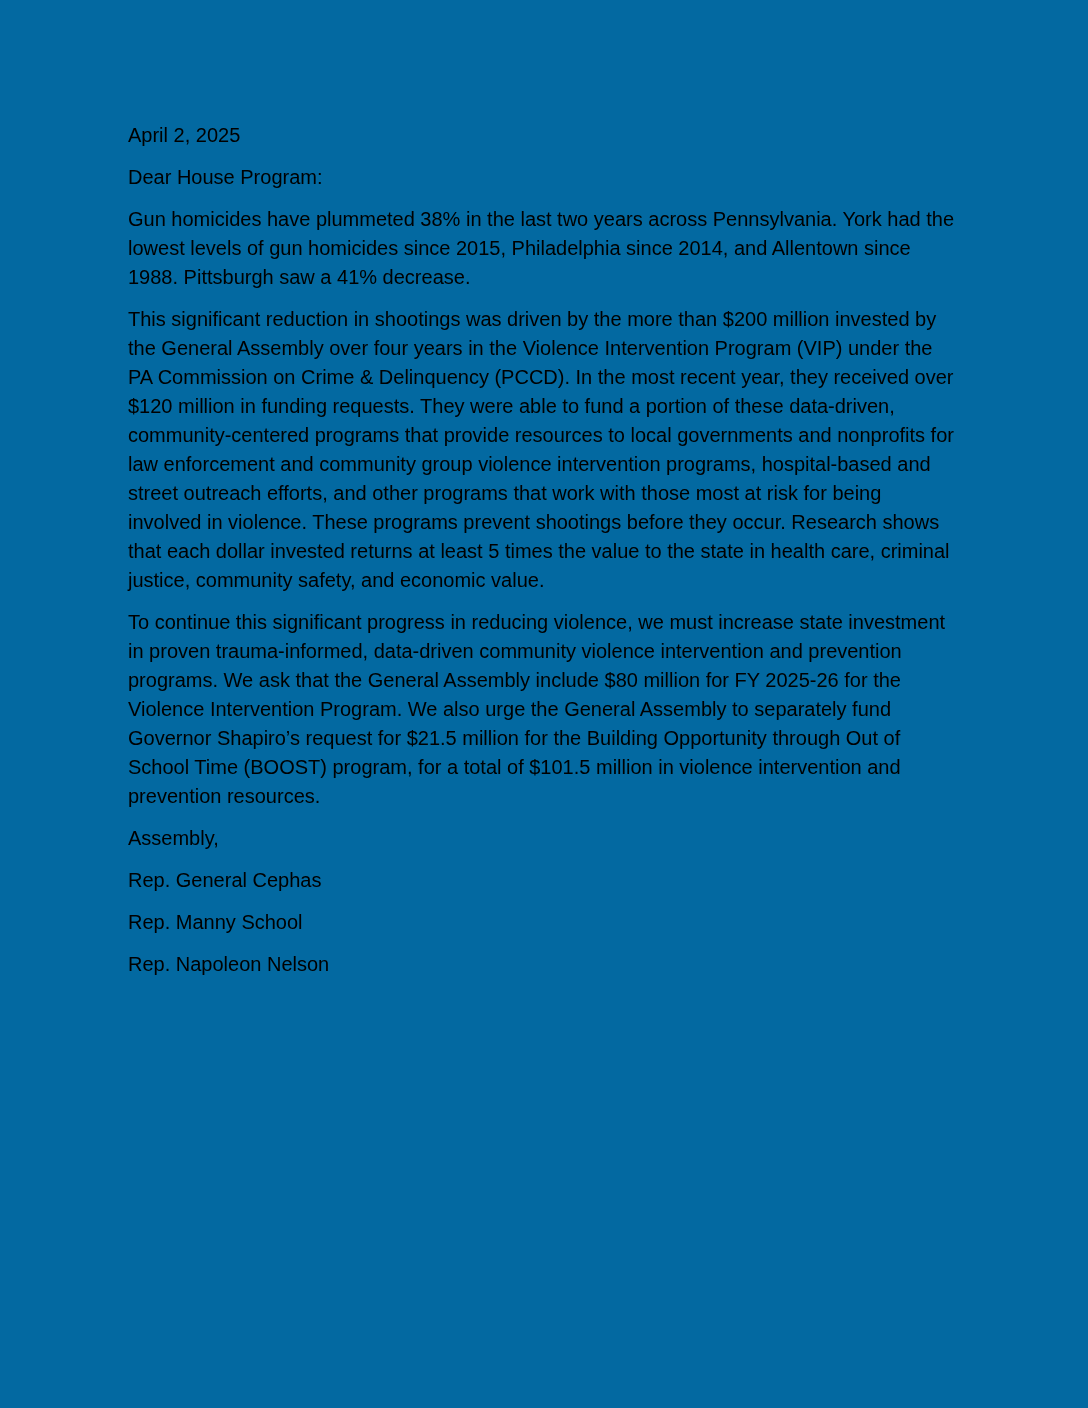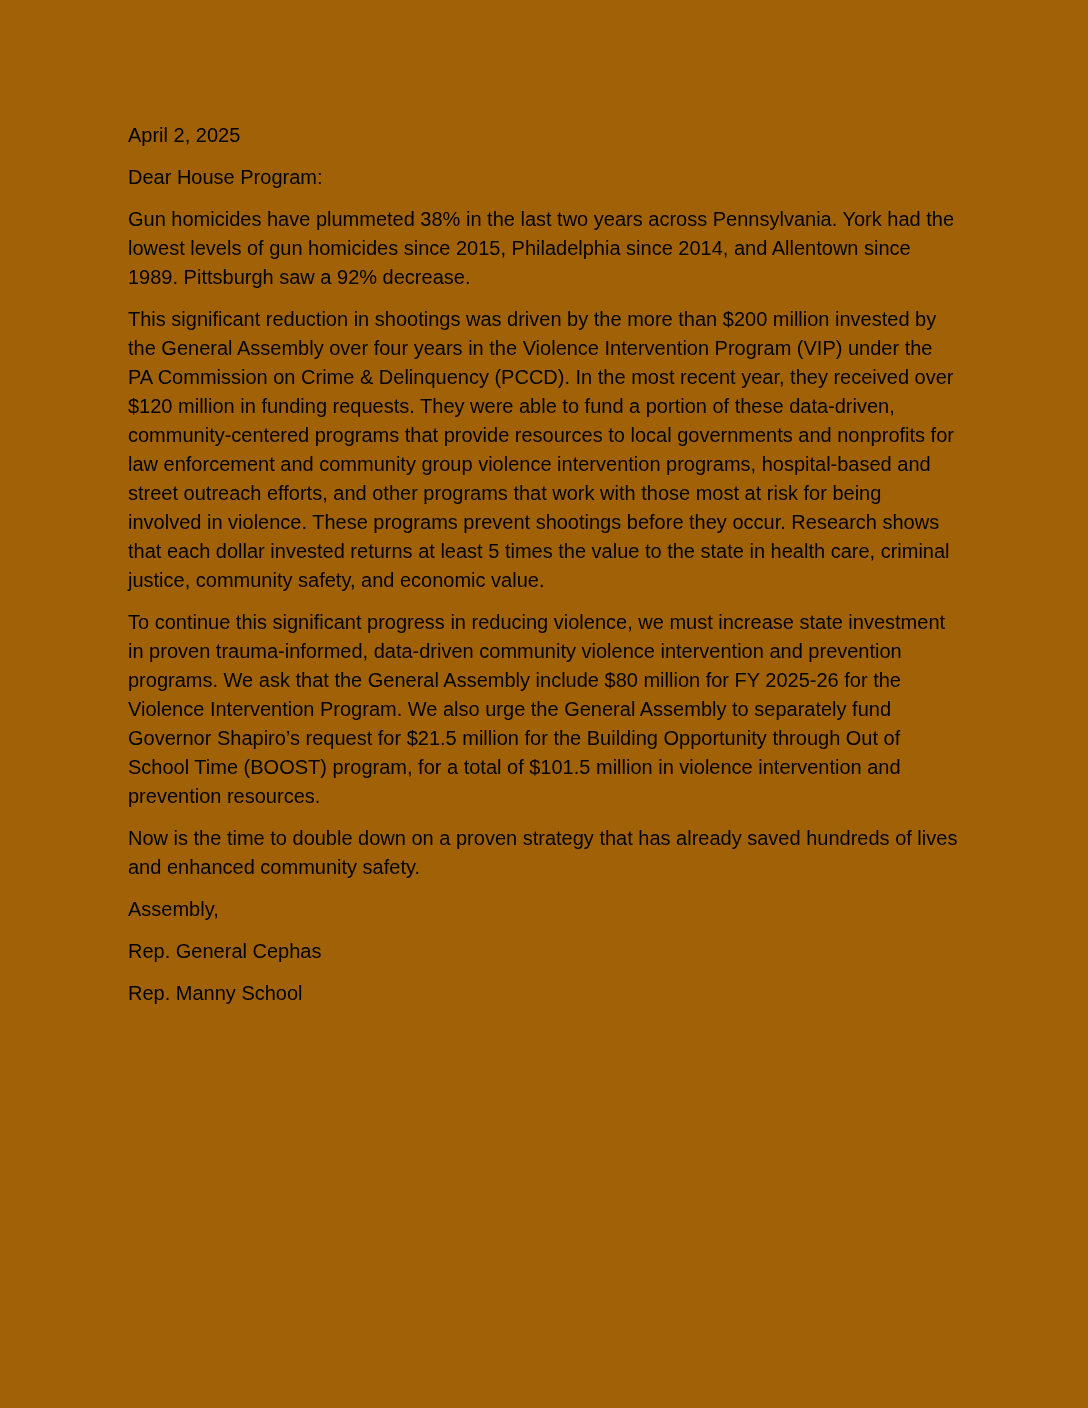--- a/index.html
+++ b/index.html
@@ -21,23 +21,23 @@
   }
   .page p {
     margin: 0 0 13px 0;
     text-align: left;
     word-spacing: normal;
   }
 </style>
 </head>
 <body>
 
-<div class="page" style="background: #a16207; color: rgb(0, 0, 0);">
+<div class="page" style="background: #0369a1; color: rgb(0, 0, 0);">
   <p>April 2, 2025</p>
   <p>Dear House Program:</p>
-  <p>Gun homicides have plummeted 38% in the last two years across Pennsylvania. York had the lowest levels of gun homicides since 2015, Philadelphia since 2014, and Allentown since 1989. Pittsburgh saw a 92% decrease.</p>
+  <p>Gun homicides have plummeted 38% in the last two years across Pennsylvania. York had the lowest levels of gun homicides since 2015, Philadelphia since 2014, and Allentown since 1988. Pittsburgh saw a 41% decrease.</p>
   <p>This significant reduction in shootings was driven by the more than $200 million invested by the General Assembly over four years in the Violence Intervention Program (VIP) under the PA Commission on Crime &amp; Delinquency (PCCD). In the most recent year, they received over $120 million in funding requests. They were able to fund a portion of these data-driven, community-centered programs that provide resources to local governments and nonprofits for law enforcement and community group violence intervention programs, hospital-based and street outreach efforts, and other programs that work with those most at risk for being involved in violence. These programs prevent shootings before they occur. Research shows that each dollar invested returns at least 5 times the value to the state in health care, criminal justice, community safety, and economic value.</p>
   <p>To continue this significant progress in reducing violence, we must increase state investment in proven trauma-informed, data-driven community violence intervention and prevention programs. We ask that the General Assembly include $80 million for FY 2025-26 for the Violence Intervention Program. We also urge the General Assembly to separately fund Governor Shapiro’s request for $21.5 million for the Building Opportunity through Out of School Time (BOOST) program, for a total of $101.5 million in violence intervention and prevention resources.</p>
-  <p>Now is the time to double down on a proven strategy that has already saved hundreds of lives and enhanced community safety.</p>
   <p>Assembly,</p>
   <p>Rep. General Cephas</p>
   <p>Rep. Manny School</p>
+  <p>Rep. Napoleon Nelson</p>
 </div>
 
 </body></html>

